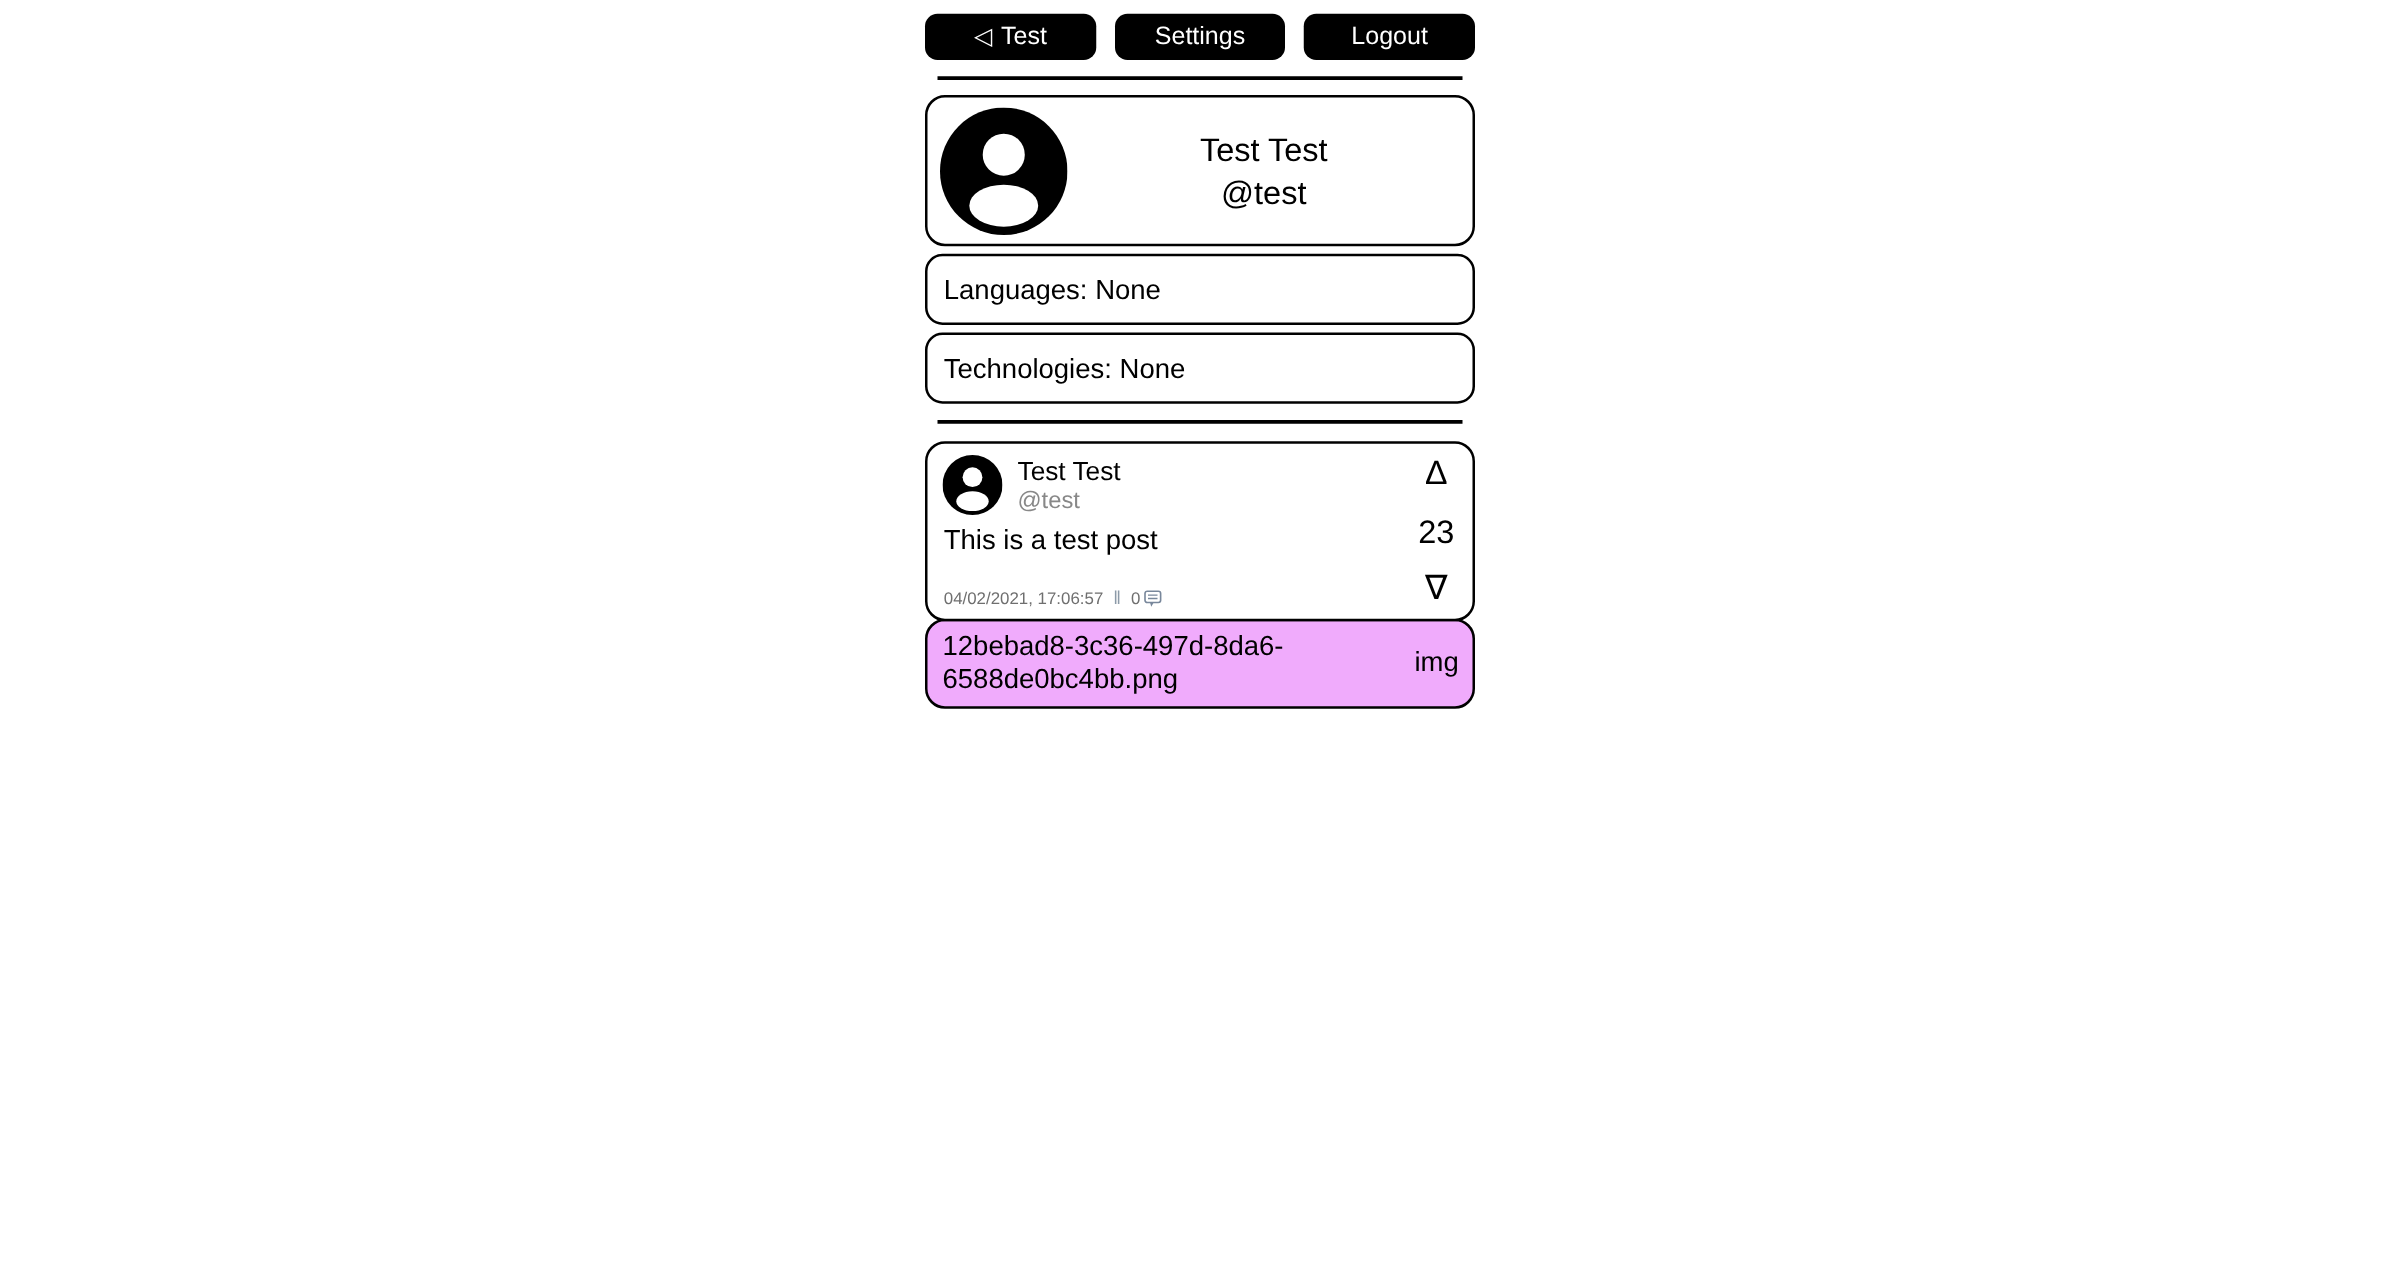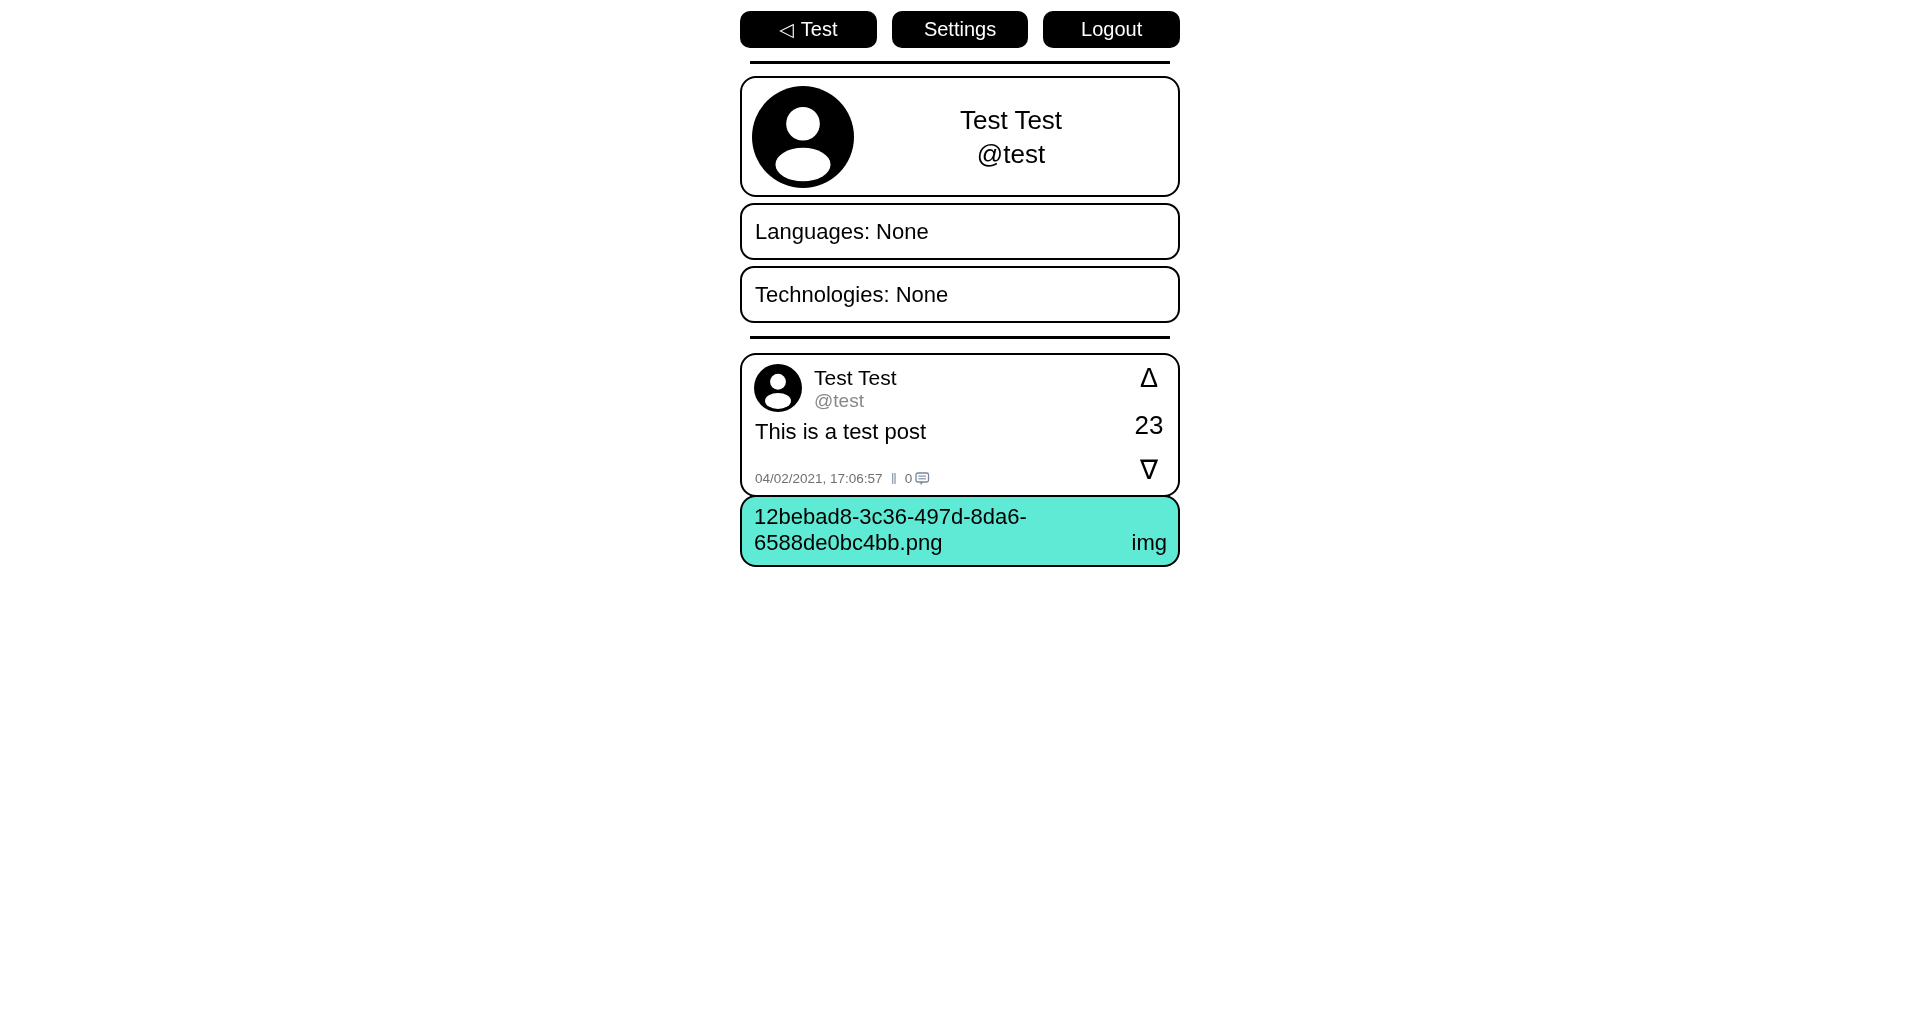--- a/index.html
+++ b/index.html
@@ -124,24 +124,24 @@
   .vote-score { font-size: 26px; line-height: 1; }
 
   
   .attachment {
     border: 2.5px solid #000000;
     border-radius: 16px;
     margin-top: -2.5px;
     padding: 7px 11px 9px 12px;
     display: flex;
     justify-content: space-between;
-    align-items: flex-end;
+    align-items: center;
     font-size: 22px;
     line-height: 26px;
-    background: #5eead4;
+    background: #f0abfc;
   }
   .filename {
     width: 330px;
     overflow-wrap: break-word;
   }
   .attachment-type { font-size: 22px; }
 </style>
 </head>
 <body>
 

